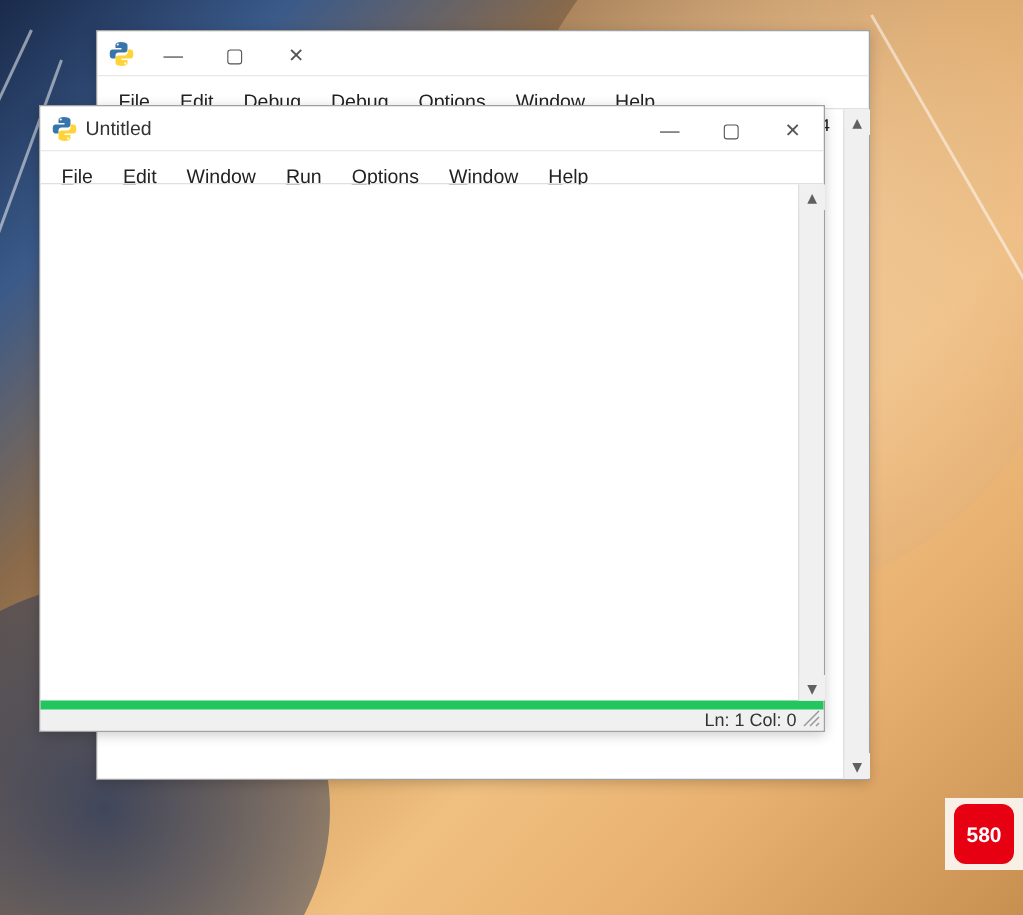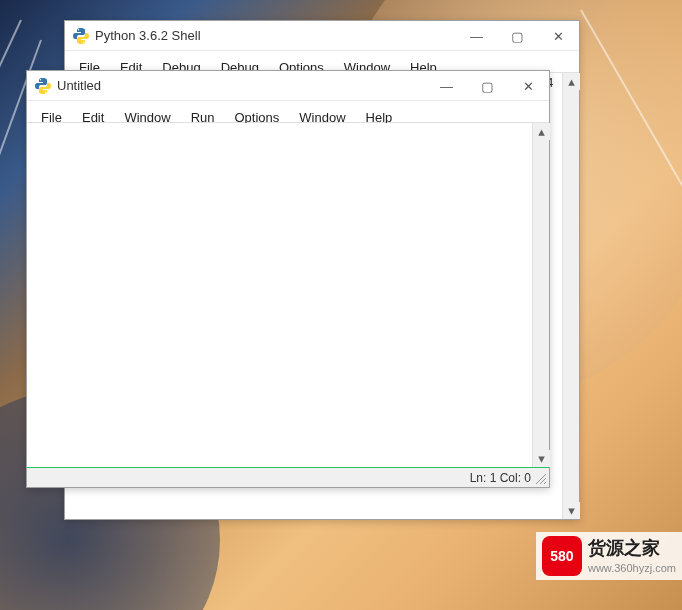--- a/index.html
+++ b/index.html
@@ -56,21 +56,21 @@
     }
     .text-area { flex: 1; padding: 4px 6px; color: #222; font-family: "Courier New", monospace; font-size: 12px; white-space: pre-wrap; overflow: hidden; }
     .scrollbar-v { width: 17px; background: #f0f0f0; border-left: 1px solid #e0e0e0; position: relative; }
     .scroll-arrow { width: 17px; height: 17px; background: #f0f0f0; display: flex; align-items: center; justify-content: center; color: #606060; position: absolute; }
     .scroll-arrow.up { top: 0; }
     .scroll-arrow.down { bottom: 0; }
     
     .statusbar {
       height: 20px;
       background: #f0f0f0;
-      border-top: 1px solid #22c55e;
+      border-top: 6px solid #22c55e;
       display: flex;
       align-items: center;
       justify-content: flex-end;
       padding: 0 18px 0 0;
       font-size: 12px;
       color: #333;
     }
     .resize-grip { position: absolute; right: 2px; bottom: 2px; width: 12px; height: 12px; }
     
     .window-shell { left: 64px; top: 20px; width: 516px; height: 500px; }
@@ -109,21 +109,20 @@
 <div class="bg-line" style="top:10px;right:100px;transform:rotate(-30deg)"></div>
 
 <div class="window window-shell">
   <div class="titlebar">
     <span class="icon py-icon">
       <svg viewBox="0 0 16 16">
           <path fill="#3776ab" d="M7.5 0C4 0 4 2 4 2v2h4v1H2S0 5 0 8s2 3 2 3h2V9s0-2 2-2h4s2 0 2-2V2s0-2-4.5-2zM5.5 1a.7.7 0 110 1.4.7.7 0 010-1.4z"></path>
           <path fill="#ffd43b" d="M8.5 16c3.5 0 3.5-2 3.5-2v-2H8v-1h6s2 0 2-3-2-3-2-3h-2v2s0 2-2 2H6s-2 0-2 2v3s0 2 4.5 2zm2-1a.7.7 0 110-1.4.7.7 0 010 1.4z"></path>
         </svg>
     </span>
-    <span class="title-text">Python 3.6.2 Shell</span>
     <div class="win-controls">
       <div class="win-btn">—</div>
       <div class="win-btn">▢</div>
       <div class="win-btn close">✕</div>
     </div>
   </div>
   <div class="menubar">
     <div class="menu-item">File</div>
     <div class="menu-item">Edit</div>
     <div class="menu-item">Debug</div>
@@ -175,17 +174,13 @@
   <div class="statusbar">
     <span>Ln: 1  Col: 0</span>
     <svg class="resize-grip" viewBox="0 0 12 12">
         <path stroke="#999" stroke-width="1" d="M11 1L1 11M11 5L5 11M11 9L9 11"></path>
       </svg>
   </div>
 </div>
 
 <div class="watermark">
   <div class="watermark-badge">580</div>
-  <div class="watermark-text">
-    <span class="watermark-title">货源之家</span>
-    <span class="watermark-url">www.360hyzj.com</span>
-  </div>
 </div>
 
 </body></html>

